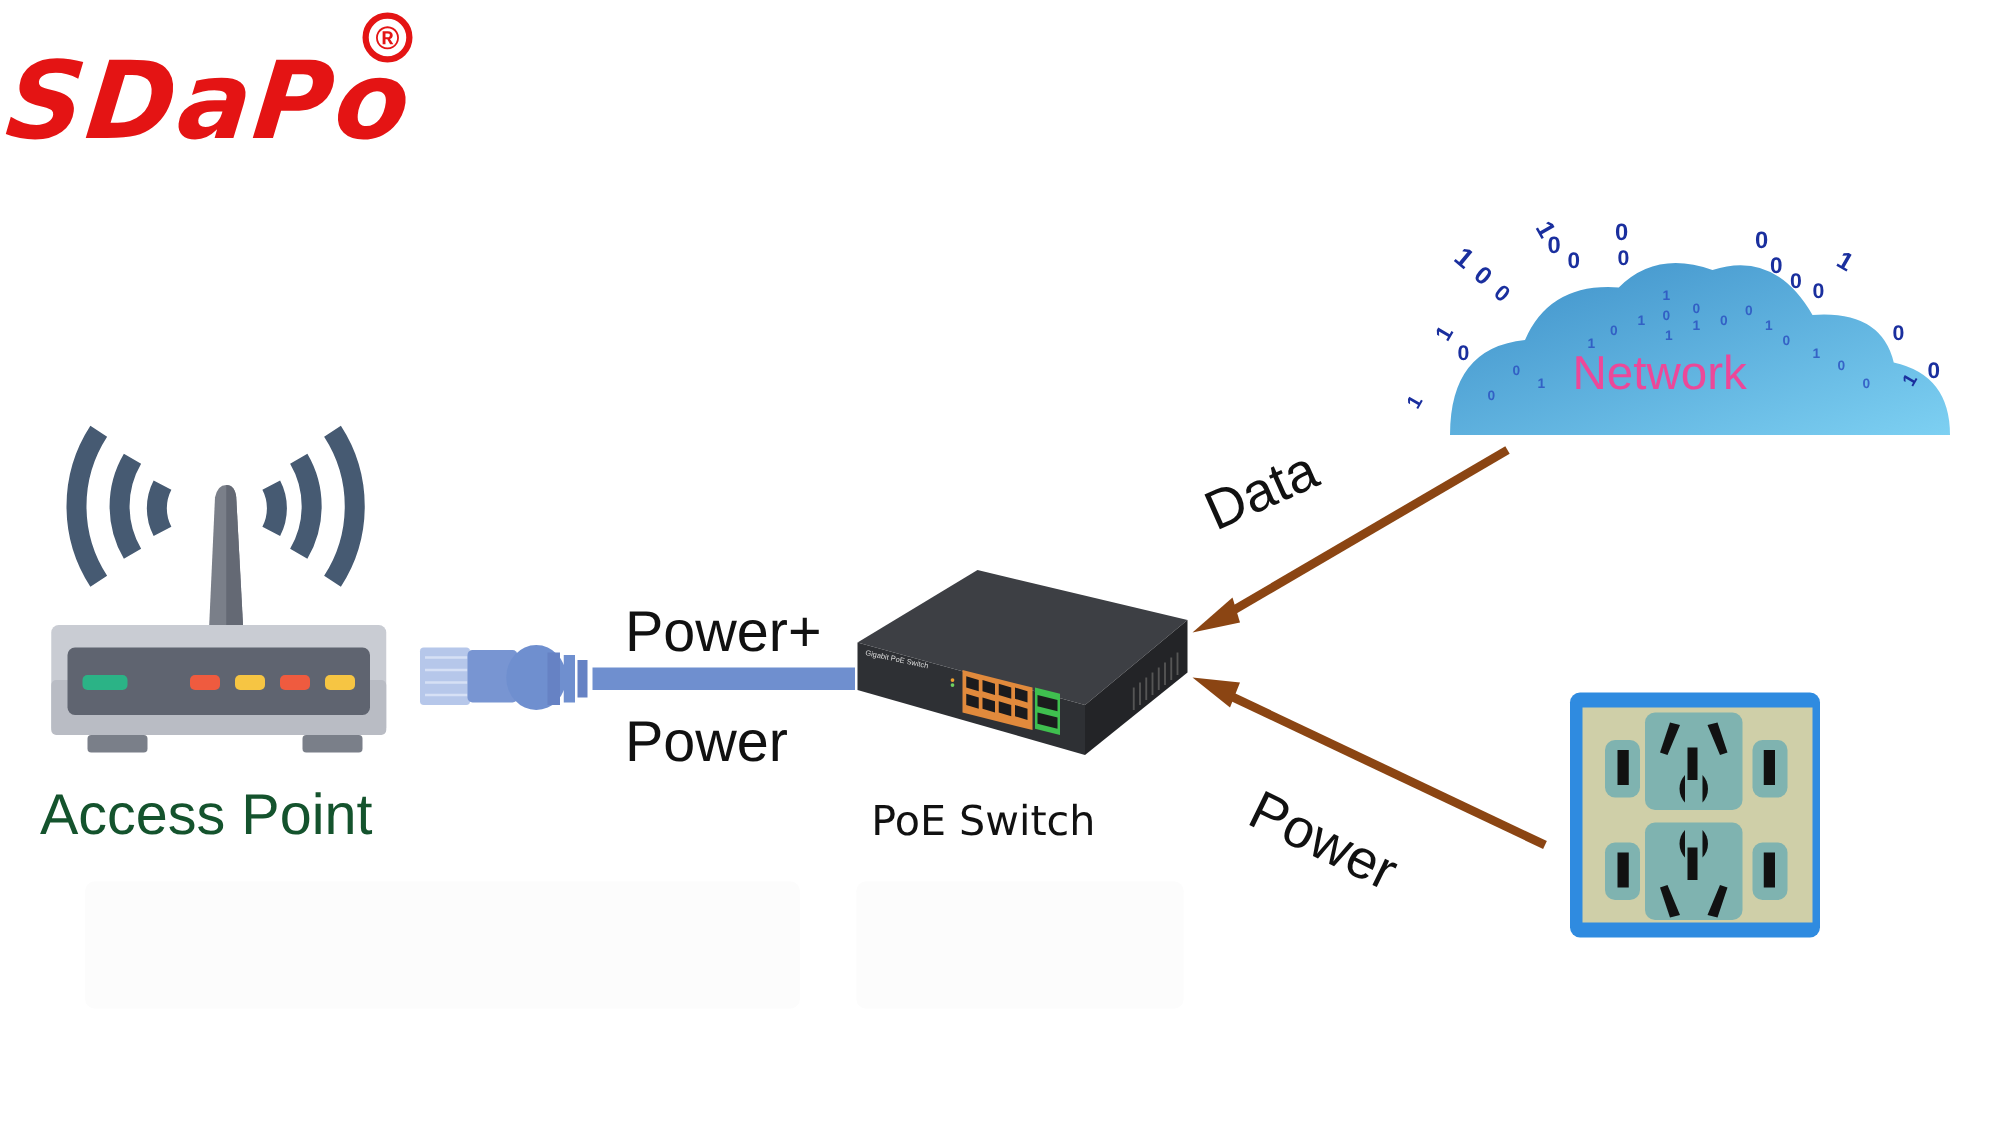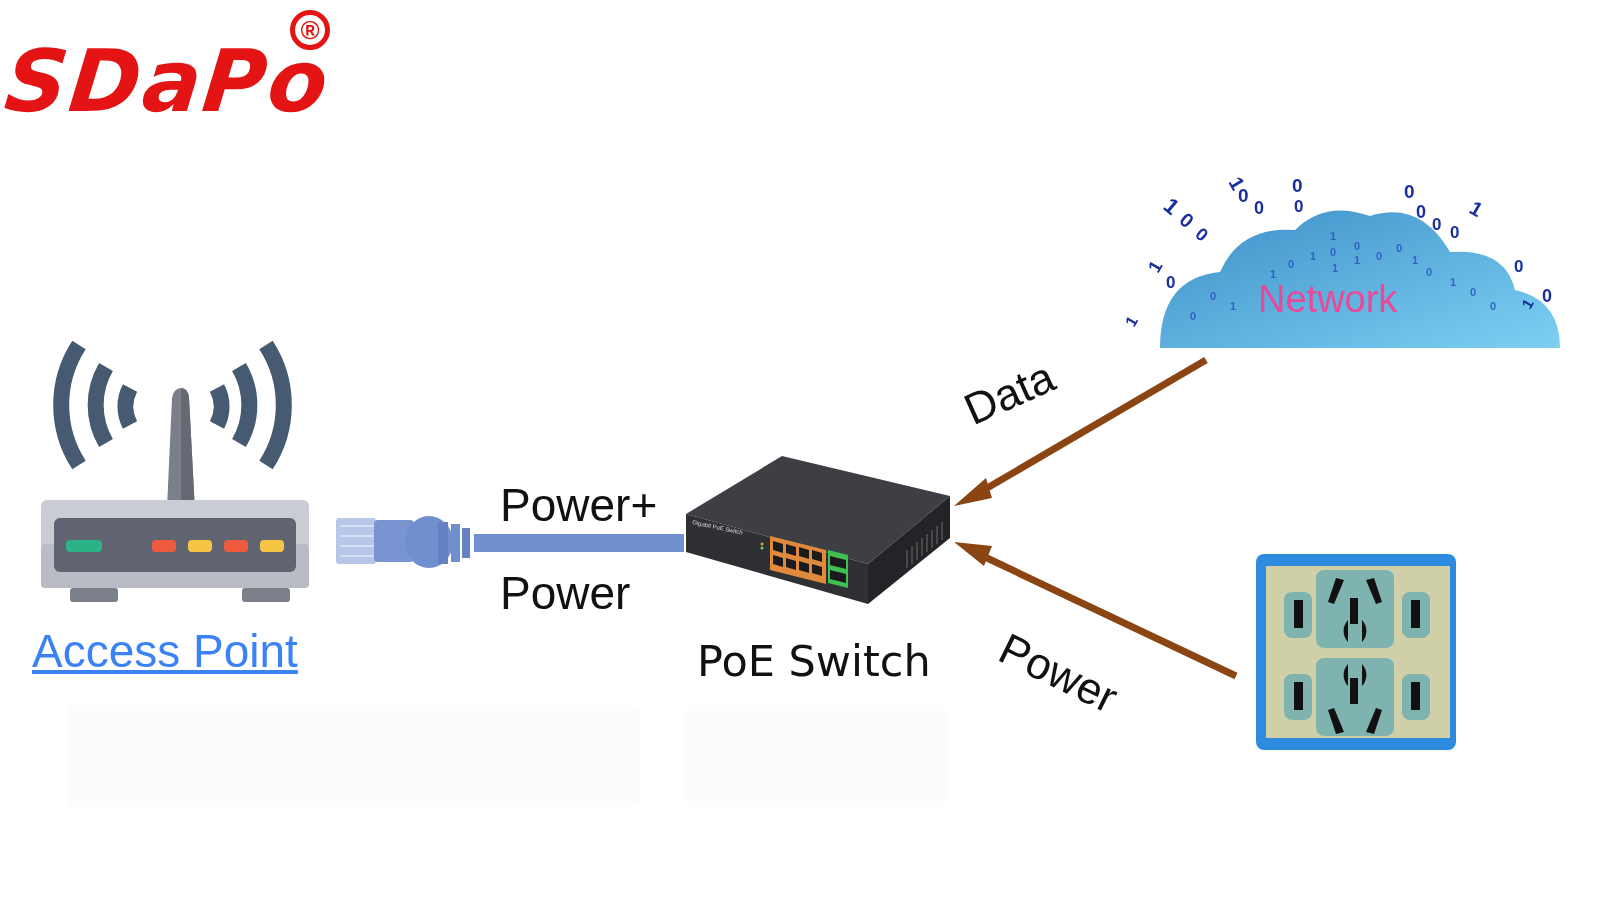--- a/index.html
+++ b/index.html
@@ -5,24 +5,24 @@
   html, body { margin: 0; padding: 0; }
   body { width: 1600px; height: 900px; background: #ffffff; position: relative; overflow: hidden;
          font-family: "Liberation Sans", sans-serif; }
   .abs { position: absolute; }
   .logo { left: 6px; top: 38px; font-family: "DejaVu Sans", sans-serif; font-weight: bold; font-style: italic;
           font-size: 86px; letter-spacing: 2px; color: #e41414; line-height: 1; transform: skewX(-6deg); }
   .reg { left: 290px; top: 10px; width: 40px; height: 40px; border: 5px solid #e41414; border-radius: 50%;
          box-sizing: border-box; color: #e41414; font-size: 26px; font-weight: bold; text-align: center; line-height: 30px;
          font-family: "Liberation Sans", sans-serif; }
   .label { color: #111; font-size: 46px; line-height: 1; white-space: nowrap; }
-  .ap-label { left: 32px; top: 628px; color: #3b82f6; text-decoration: underline; }
+  .ap-label { left: 32px; top: 628px; color: #14532d; }
   .dp-label { left: 500px; top: 482px; }
   .pw-label { left: 500px; top: 570px; }
-  .sw-label { left: 697px; top: 640px; font-family: "DejaVu Sans", sans-serif; font-size: 43px; }
+  .sw-label { left: 697px; top: 640px; font-family: "DejaVu Sans", sans-serif; font-size: 33px; }
   .data-label { left: 958px; top: 392px; transform: rotate(-24deg); transform-origin: left top; font-size: 44px; }
   .power-label { left: 1012px; top: 626px; transform: rotate(26deg); transform-origin: left top; font-size: 44px; }
   .net-label { left: 1258px; top: 280px; font-size: 38px; color: #ec4899; }
   .ghost { background: #fcfcfc; border-radius: 8px; }
 </style>
 </head>
 <body>
 
 <div class="abs logo">SDaPo</div>
 <div class="abs reg">®</div>

